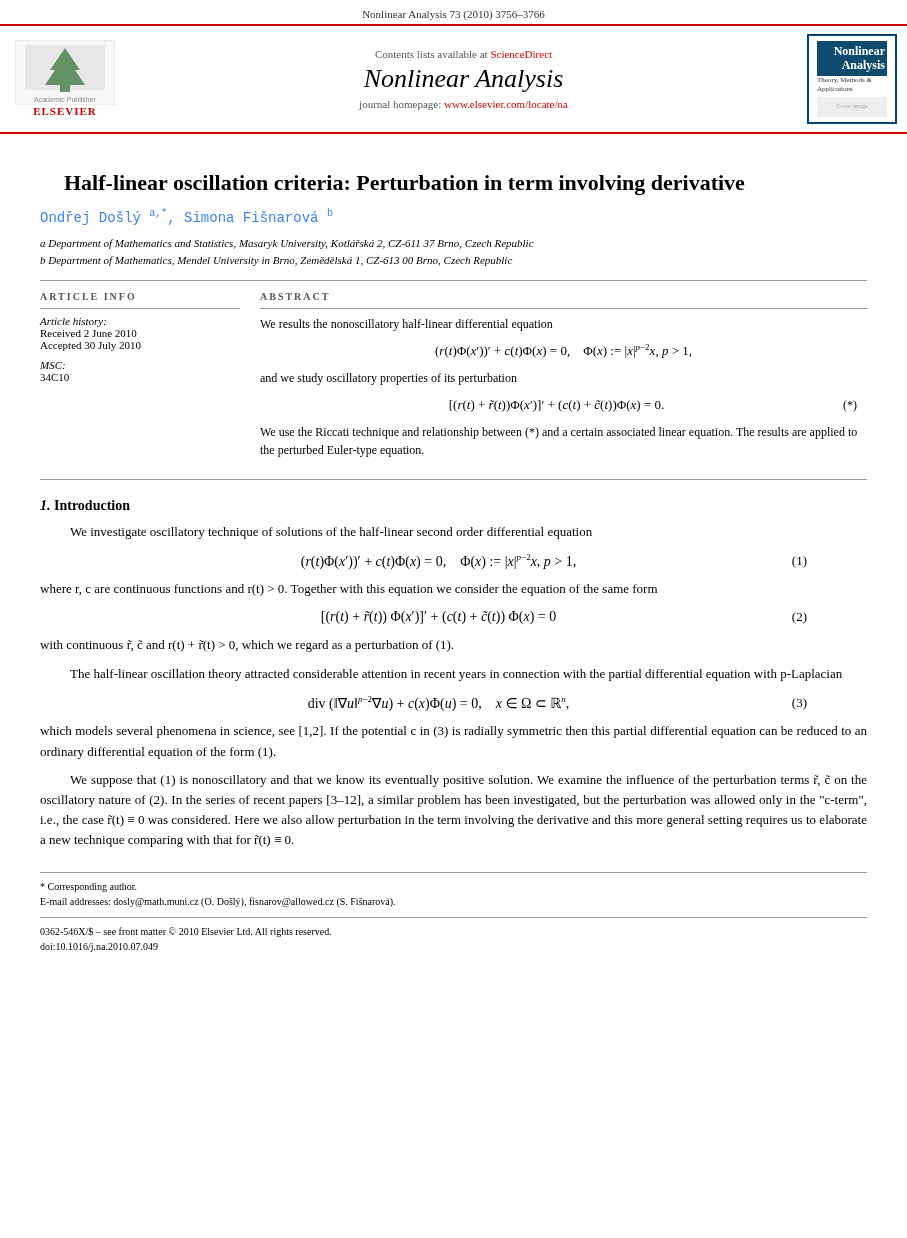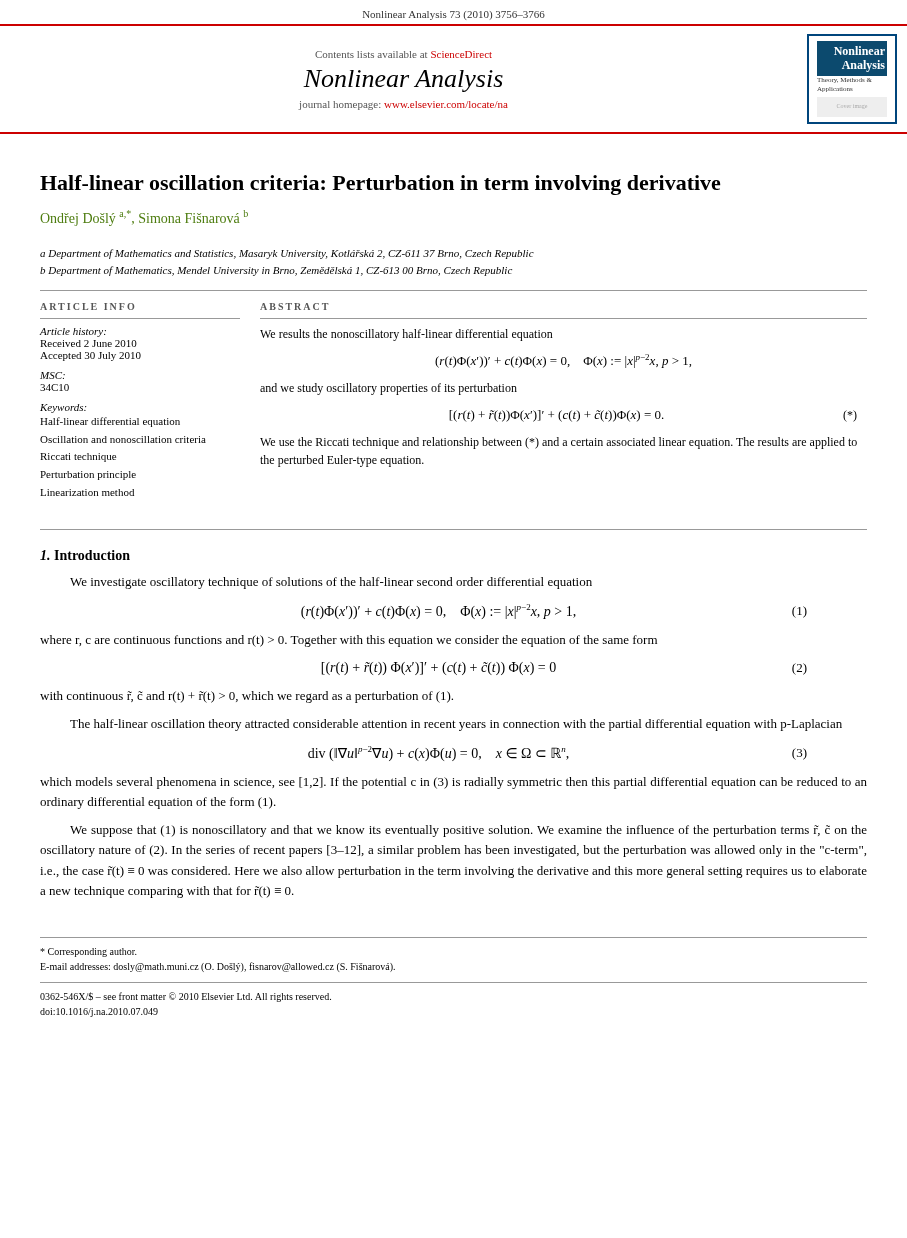--- a/index.html
+++ b/index.html
@@ -93,27 +93,29 @@
       padding: 15px 40px 20px 40px;
     }
 
     
     .article-title {
       font-size: 22px;
       font-weight: bold;
       color: #000;
       margin-bottom: 10px;
       line-height: 1.3;
+      margin-left: 24px;
     }
 
     
     .authors {
       font-size: 14px;
-      margin-bottom: 19px;
-      color: #4d7c0f;
+      margin-bottom: 10px;
+      color: #3b82f6;
+      font-family: Liberation Mono, monospace;
     }
 
     .authors sup {
       font-size: 10px;
     }
 
     
     .affiliations {
       font-size: 11px;
       font-style: italic;
@@ -305,20 +307,32 @@
   </style>
 </head>
 <body>
 
 <div class="top-header">
   <span>Nonlinear Analysis 73 (2010) 3756–3766</span>
 </div>
 
 <div class="journal-header">
 
+  <div class="journal-logo-left elsevier-logo">
+    <svg class="elsevier-svg" viewBox="0 0 100 65">
+
+      <rect x="0" y="0" width="100" height="65" fill="#f8f8f8" stroke="#ccc" stroke-width="0.5"></rect>
+
+      <rect x="10" y="5" width="80" height="45" fill="#e8e8e8"></rect>
+
+      <polygon points="50,8 35,30 40,30 30,45 45,45 45,52 55,52 55,45 70,45 60,30 65,30" fill="#2d6e2d" opacity="0.7"></polygon>
+      <text x="50" y="62" text-anchor="middle" font-size="7" font-family="Arial" fill="#888">Academic Publisher</text>
+    </svg>
+    <div class="elsevier-text">ELSEVIER</div>
+  </div>
 
   <div class="journal-center">
     <div class="contents-line">
       <span>Contents lists available at</span>
       <a>ScienceDirect</a>
     </div>
     <div class="journal-title-main">Nonlinear Analysis</div>
     <div class="journal-homepage">
       <span>journal homepage:</span>
       <a>www.elsevier.com/locate/na</a>
@@ -364,30 +378,20 @@
         <div class="info-label">Article history:</div>
         <div class="info-value">Received 2 June 2010</div>
         <div class="info-value">Accepted 30 July 2010</div>
       </div>
 
       <div class="info-group">
         <div class="info-label">MSC:</div>
         <div class="info-value">34C10</div>
       </div>
 
-      <div class="info-group">
-        <div class="info-label">Keywords:</div>
-        <div class="keywords-list">
-          <div>Half-linear differential equation</div>
-          <div>Oscillation and nonoscillation criteria</div>
-          <div>Riccati technique</div>
-          <div>Perturbation principle</div>
-          <div>Linearization method</div>
-        </div>
-      </div>
     </div>
 
     <div class="col-right">
       <div class="section-label">ABSTRACT</div>
       <hr class="info-divider">
 
       <div class="abstract-text">
         <p>We results the nonoscillatory half-linear differential equation</p>
         <div class="abstract-equation">
           (<i>r</i>(<i>t</i>)Φ(<i>x</i>′))′ + <i>c</i>(<i>t</i>)Φ(<i>x</i>) = 0, &nbsp;&nbsp; Φ(<i>x</i>) := |<i>x</i>|<sup><i>p</i>−2</sup><i>x</i>, <i>p</i> &gt; 1,
@@ -437,21 +441,21 @@
     <div class="equation-center">
       div (‖∇<i>u</i>‖<sup><i>p</i>−2</sup>∇<i>u</i>) + <i>c</i>(<i>x</i>)Φ(<i>u</i>) = 0, &nbsp;&nbsp; <i>x</i> ∈ Ω ⊂ ℝ<sup><i>n</i></sup>,
     </div>
     <div class="equation-number">(3)</div>
   </div>
 
   <p class="body-text">which models several phenomena in science, see [1,2]. If the potential c in (3) is radially symmetric then this partial differential equation can be reduced to an ordinary differential equation of the form (1).</p>
 
   <p class="body-text indent">We suppose that (1) is nonoscillatory and that we know its eventually positive solution. We examine the influence of the perturbation terms r̃, c̃ on the oscillatory nature of (2). In the series of recent papers [3–12], a similar problem has been investigated, but the perturbation was allowed only in the "c-term", i.e., the case r̃(t) ≡ 0 was considered. Here we also allow perturbation in the term involving the derivative and this more general setting requires us to elaborate a new technique comparing with that for r̃(t) ≡ 0.</p>
 
-  <div class="footnote-section" style="margin-top:36px; border-top:1px solid #999; padding-top:6px; margin-left:0;">
+  <div class="footnote-section" style="margin-top:22px; border-top:1px solid #999; padding-top:6px; margin-left:0;">
     <div class="footnote-text">
       <span>* Corresponding author.</span>
     </div>
     <div class="footnote-text">E-mail addresses: dosly@math.muni.cz (O. Došlý), fisnarov@allowed.cz (S. Fišnarová).</div>
   </div>
 
   <div class="page-footer" style="padding: 6px 0 0 0; margin-top:8px;">
     <div class="footer-note">0362-546X/$ – see front matter © 2010 Elsevier Ltd. All rights reserved.</div>
     <div class="footer-note">doi:10.1016/j.na.2010.07.049</div>
   </div>

